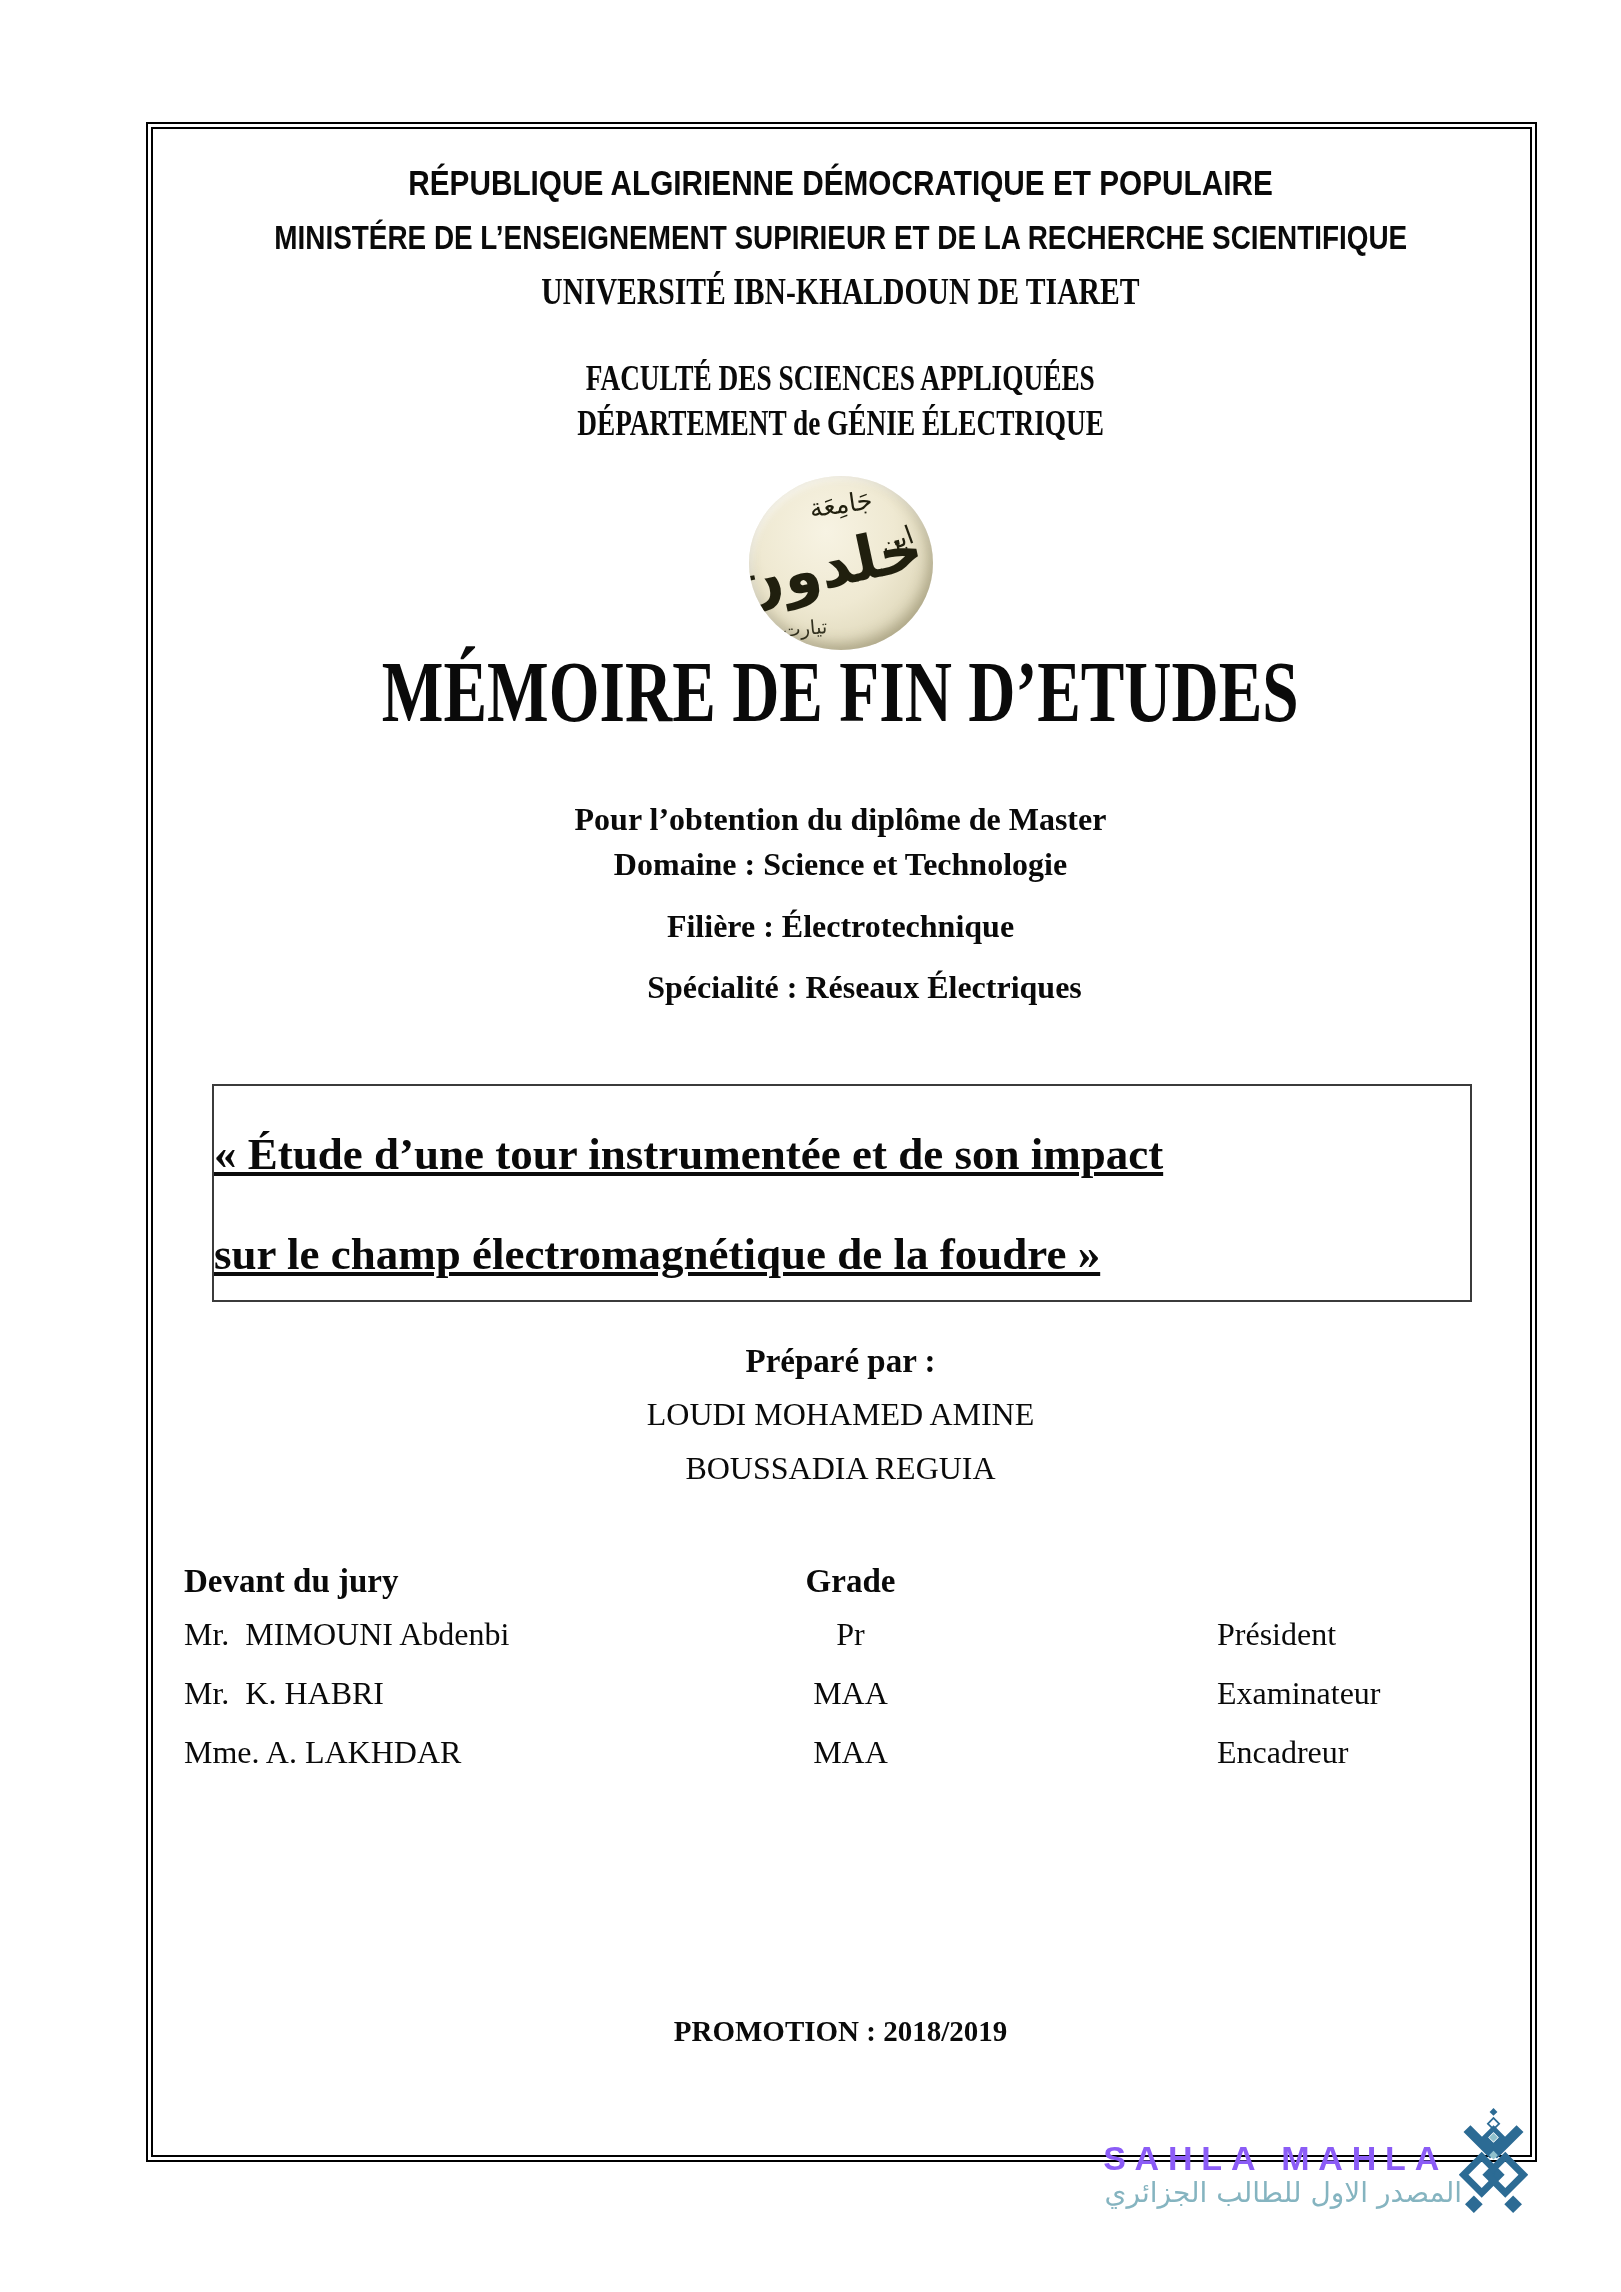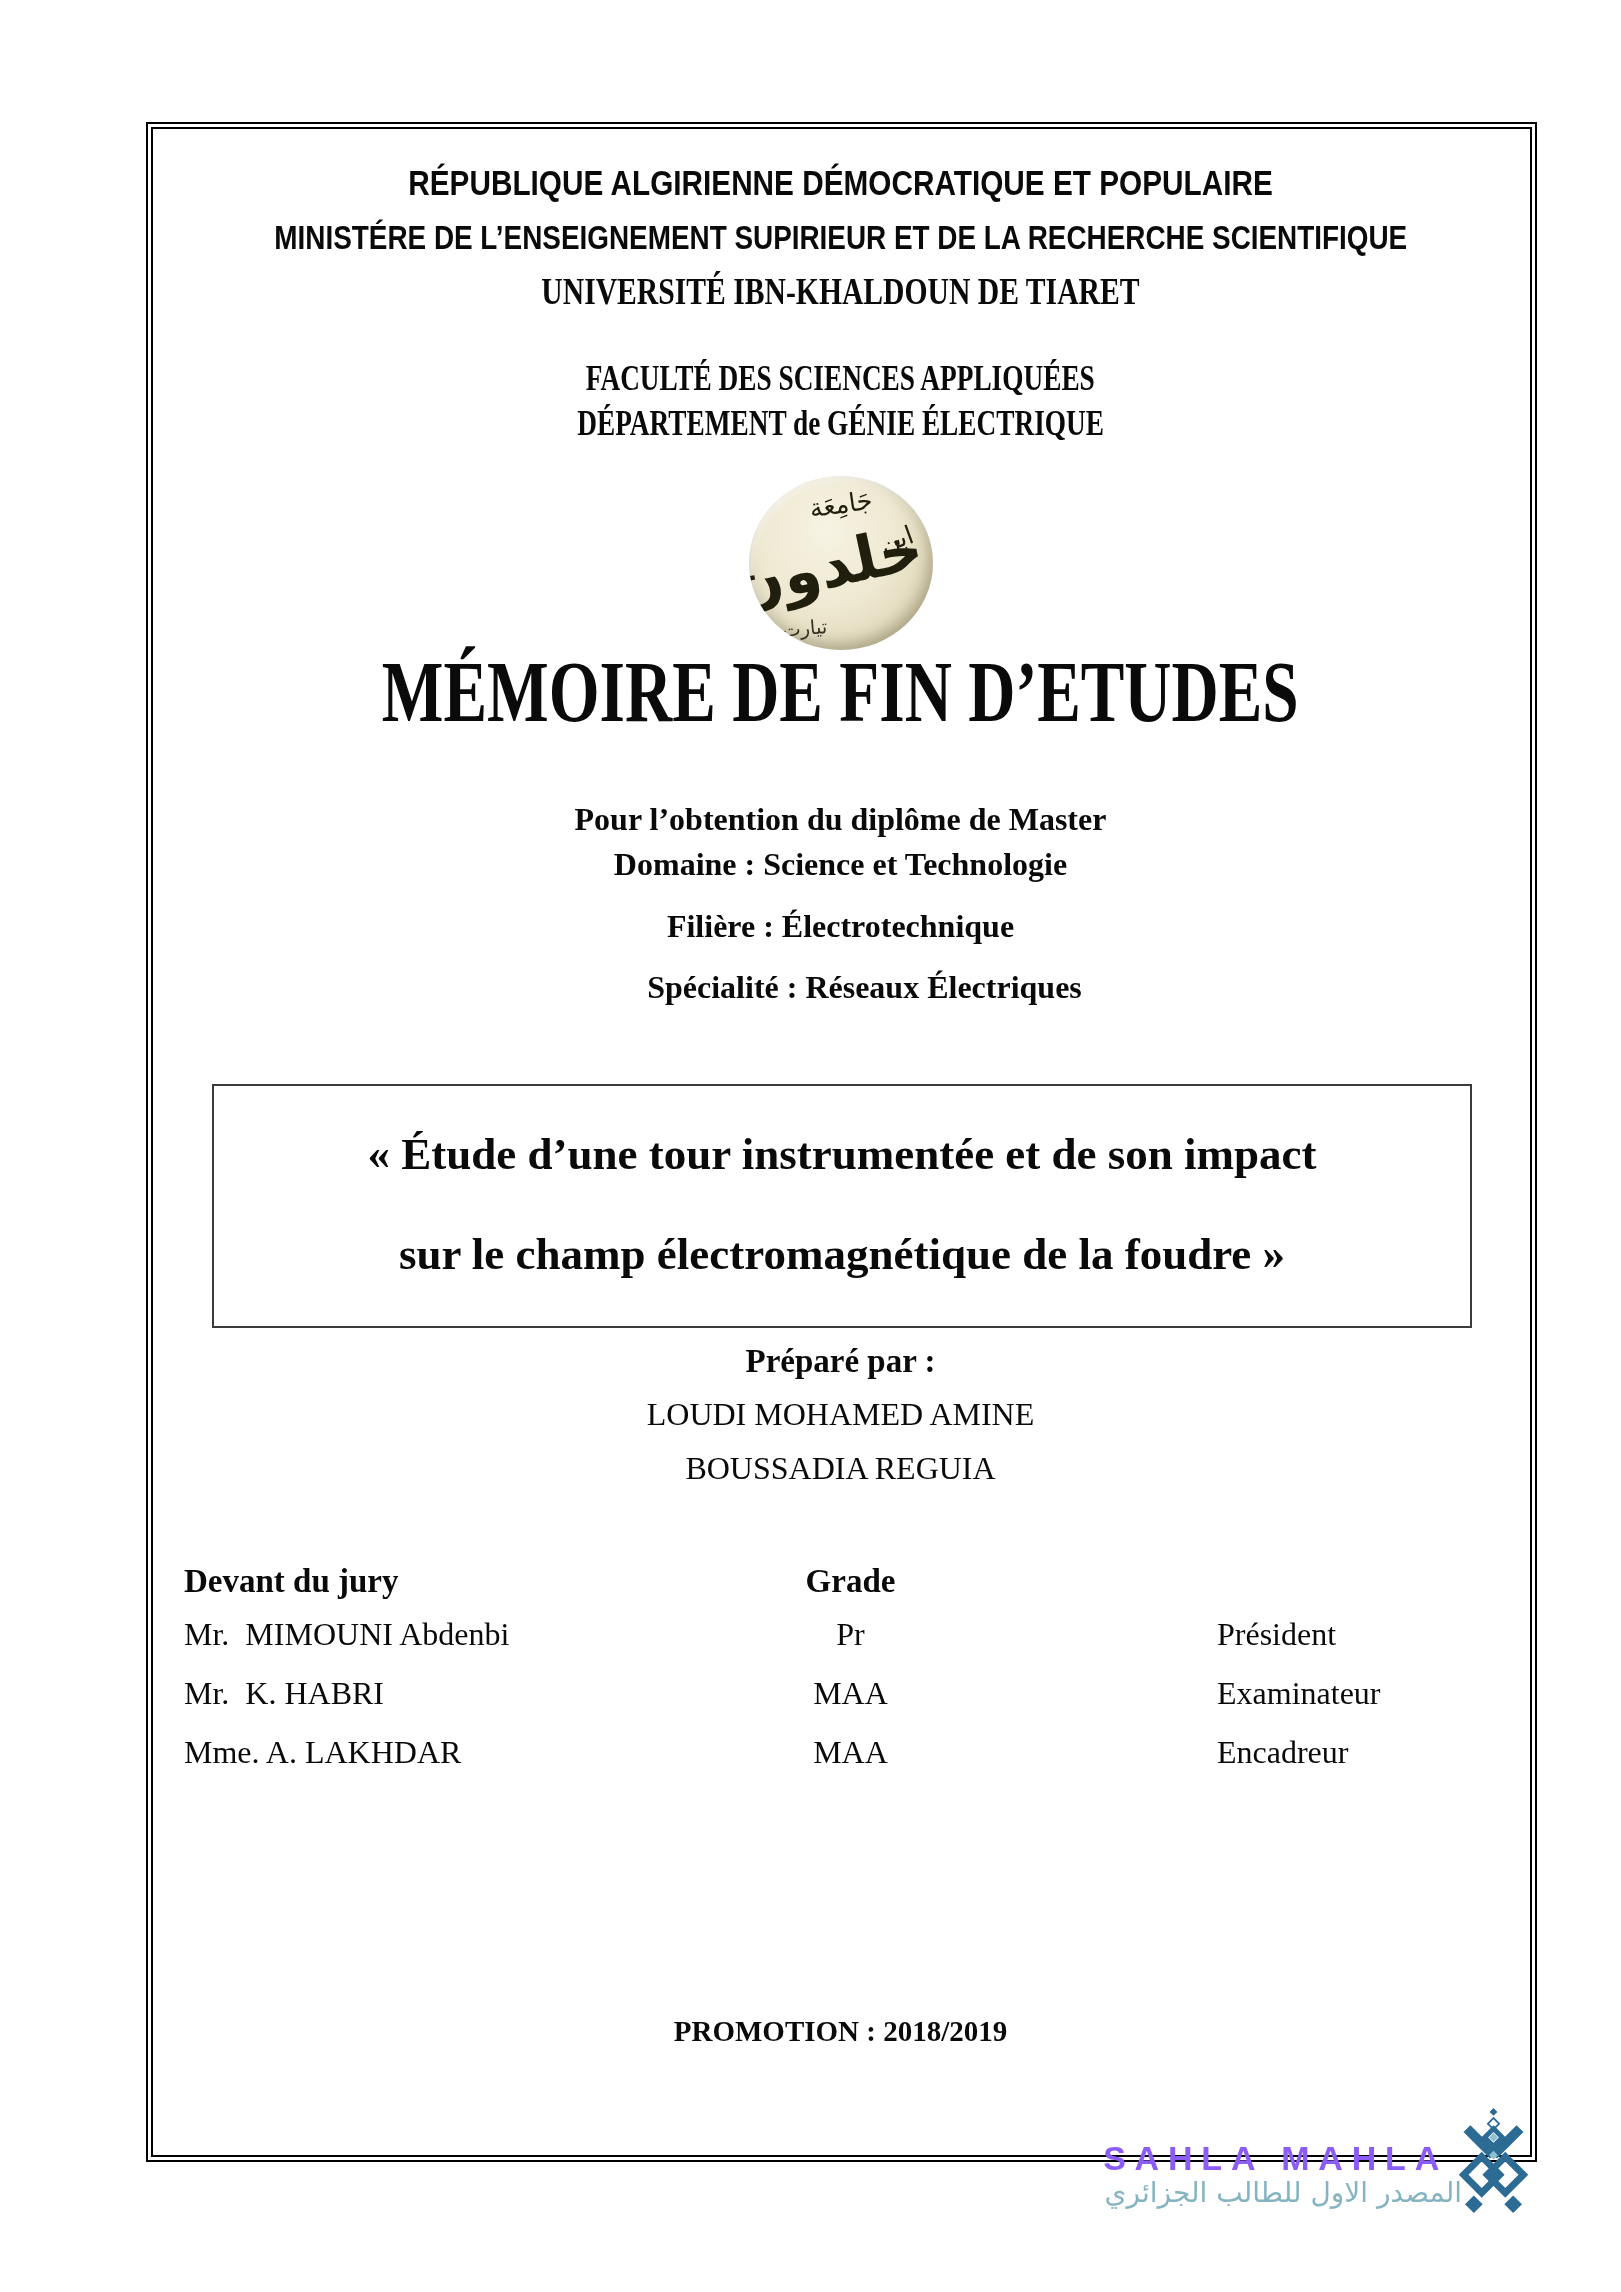--- a/index.html
+++ b/index.html
@@ -56,24 +56,24 @@
   .seal-bottom{bottom:11.8px;left:33px;font-size:19.6px;transform:rotate(-5deg);opacity:.9;}
   
   .memoire{top:649px;font-weight:bold;font-size:86px;}
   .memoire .cond{transform:scaleX(0.76);}
   .pour   {top:803px;font-weight:bold;font-size:32px;}
   .dom    {top:848px;font-weight:bold;font-size:32px;}
   .fil    {top:910px;font-weight:bold;font-size:32px;}
   .spe    {top:971px;font-weight:bold;font-size:32px;padding-left:24px;}
   
   .title-box{
-    position:absolute;left:212px;top:1084px;width:1260px;height:244px;
+    position:absolute;left:212px;top:1084px;width:1260px;height:218px;
     border:2px solid #3b3b3b;background:#fff;
     box-sizing:border-box;
-    text-align:center;
+    text-decoration:underline;
   }
   .title-box .line{
     display:block;font-weight:bold;font-size:45px;line-height:100px;white-space:nowrap;
   }
   .title-box .line:first-child{margin-top:17.6px;}
   
   .prep   {top:1345px;font-weight:bold;font-size:33px;}
   .auth1  {top:1398px;font-size:32px;}
   .auth2  {top:1452px;font-size:32px;}
   

